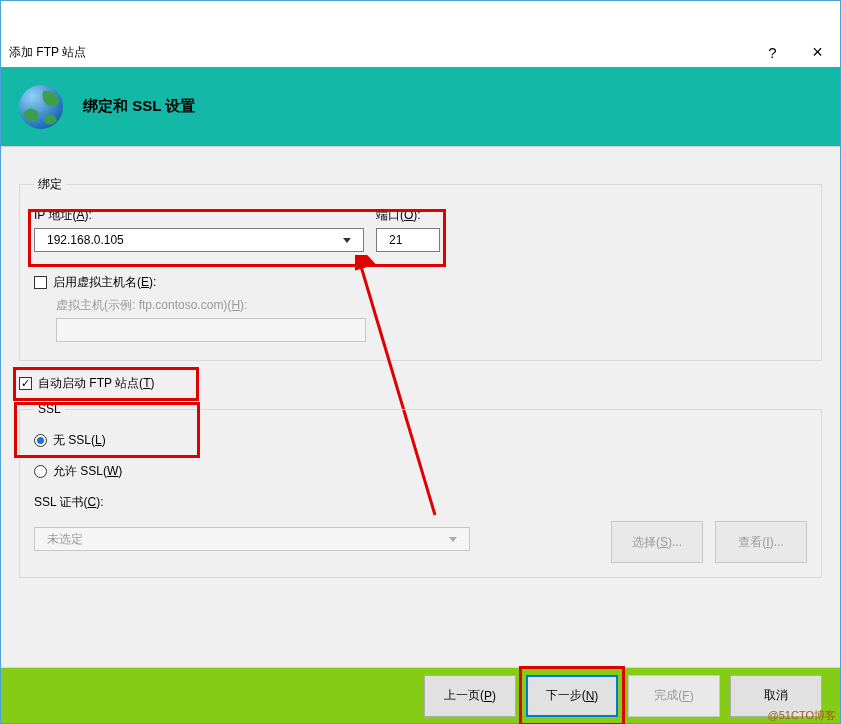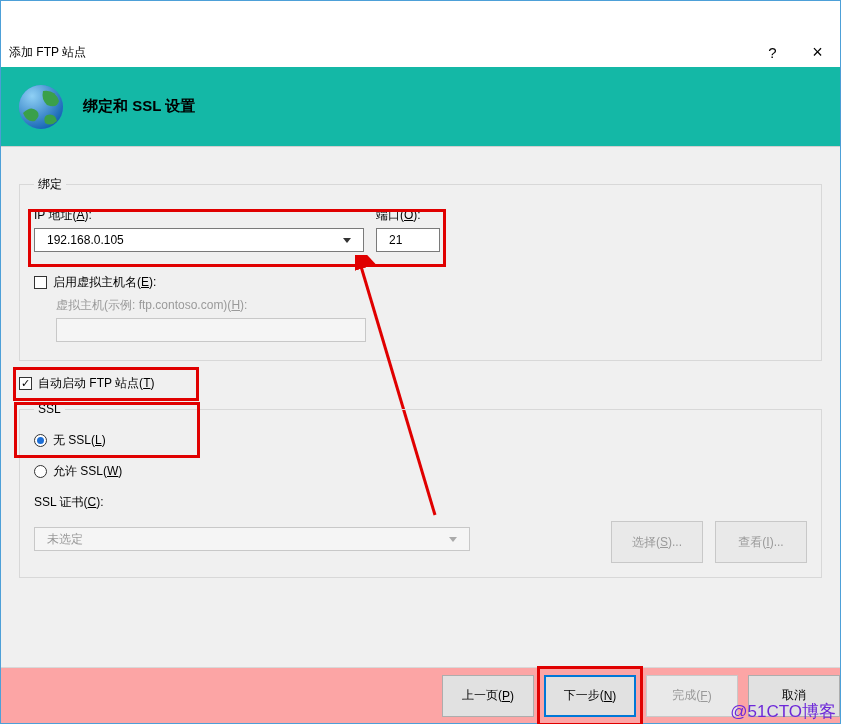--- a/index.html
+++ b/index.html
@@ -111,39 +111,40 @@
     border: 1px solid #adadad;
     background: #e1e1e1;
     display: inline-flex; align-items: center; justify-content: center;
     font-size: 12px;
     padding: 0 10px;
   }
   .btn.disabled { color: #9a9a9a; background: #e9e9e9; border-color: #c8c8c8; }
   .btn.primary { border: 2px solid #0078d7; background: #e1e1e1; }
   .footer {
     height: 56px;
-    background: #fca5a5;
+    background: #84cc16;
     border-top: 1px solid #d8d8d8;
     display: flex; align-items: center; justify-content: flex-end;
     gap: 10px;
+    padding-right: 18px;
   }
   .ssl-btns {
     display: flex; gap: 12px; margin-top: 6px;
     justify-content: flex-end;
   }
   .arrow-svg {
     position: absolute;
     left: 335px; top: 62px;
     pointer-events: none;
   }
   .watermark {
     position: absolute;
     right: 4px; bottom: 0;
-    color: #6d28d9;
-    font-size: 17px;
+    color: #a16207;
+    font-size: 11px;
     margin-left: 8px;
   }
 </style>
 </head>
 <body>
 
 <div class="window">
 
   <div class="titlebar">
     <div class="titlebar-title">添加 FTP 站点</div>

